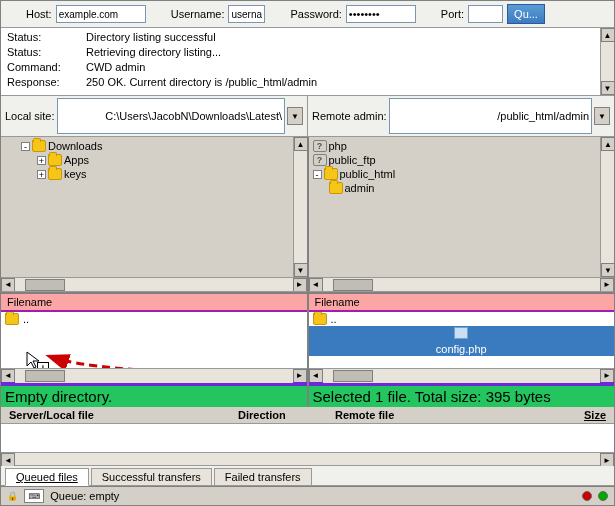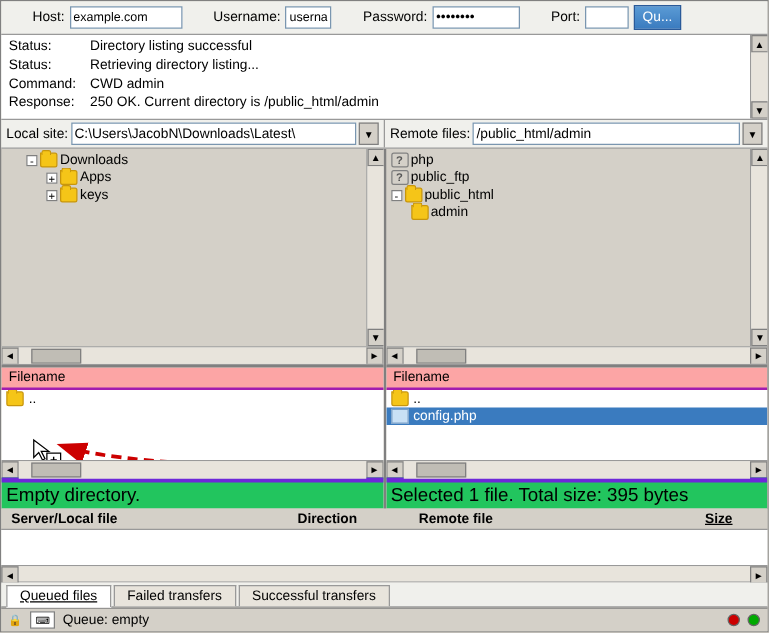--- a/index.html
+++ b/index.html
@@ -65,21 +65,21 @@
     .status-area {
       background: #fff;
       border-bottom: 1px solid #999;
       padding: 2px 6px;
       font-size: 11px;
       height: 68px;
       overflow: hidden;
       flex-shrink: 0;
       position: relative;
     }
-    .status-line { display: flex; gap: 0; line-height: 15px; }
+    .status-line { display: flex; gap: 14px; line-height: 15px; }
     .status-key { color: #000; min-width: 65px; }
     .status-val { color: #000; }
     .scrollbar-right {
       position: absolute;
       right: 0; top: 0; bottom: 0;
       width: 14px;
       background: #f0f0ec;
       border-left: 1px solid #999;
       display: flex;
       flex-direction: column;
@@ -115,23 +115,24 @@
       padding: 2px 4px;
       gap: 2px;
       border-right: 1px solid #999;
     }
     .site-bar:last-child { border-right: none; }
     .site-bar label { color: #000; white-space: nowrap; }
     .site-bar input {
       flex: 1;
       border: 1px solid #7a96b0;
       background: #fff;
-      height: 18px;
+      height: 36px;
       padding: 0 2px;
       font-size: 11px;
+      text-align: right;
     }
     .dropdown-btn {
       width: 16px;
       height: 18px;
       background: #d4d0c8;
       border: 1px solid #808080;
       cursor: pointer;
       display: flex;
       align-items: center;
       justify-content: center;
@@ -197,20 +198,21 @@
     .file-row {
       display: flex;
       align-items: center;
       padding: 1px 4px;
       gap: 4px;
       cursor: pointer;
     }
     .file-row.selected {
       background: #3a7bbf;
       color: #fff;
+      flex-direction: column;
     }
     
     .h-scroll-bar {
       height: 14px;
       background: #f0f0ec;
       border-top: 1px solid #999;
       display: flex;
       align-items: center;
       flex-shrink: 0;
     }
@@ -271,21 +273,21 @@
       display: flex;
       padding: 2px 4px;
       font-weight: bold;
     }
     .transfer-col {
       padding: 0 4px;
     }
     .transfer-col-server { flex: 2; }
     .transfer-col-dir { width: 70px; }
     .transfer-col-remote { flex: 2; margin-left: 27px; }
-    .transfer-col-size { width: 50px; text-align: left; text-decoration: underline; }
+    .transfer-col-size { width: 50px; text-align: right; text-decoration: underline; }
     .transfer-content {
       height: 28px;
       background: #fff;
     }
     
     .transfer-hscroll {
       height: 14px;
       background: #f0f0ec;
       border-top: 1px solid #999;
       border-bottom: 1px solid #999;
@@ -470,21 +472,21 @@
     </div>
   </div>
 
   <div class="site-bars">
     <div class="site-bar">
       <label>Local site:</label>
       <input type="text" value="C:\Users\JacobN\Downloads\Latest\" style="">
       <div class="dropdown-btn">▼</div>
     </div>
     <div class="site-bar">
-      <label>Remote files:</label>
+      <label>Remote admin:</label>
       <input type="text" value="/public_html/admin" style="">
       <div class="dropdown-btn">▼</div>
     </div>
   </div>
 
   <div class="main-content">
 
     <div class="left-panel">
 
       <div class="panel-tree-area">
@@ -634,22 +636,22 @@
   <div class="transfer-content"></div>
 
   <div class="transfer-hscroll">
     <div class="transfer-scroll-left">◄</div>
     <div class="transfer-scroll-track"></div>
     <div class="transfer-scroll-right">►</div>
   </div>
 
   <div class="tabs-bar">
     <div class="tab active">Queued files</div>
+    <div class="tab">Successful transfers</div>
     <div class="tab">Failed transfers</div>
-    <div class="tab">Successful transfers</div>
   </div>
 
   <div class="status-bottom">
     <span style="font-size:9px;color:#666;">🔒</span>
     <div class="queue-key-icon">⌨</div>
     <span class="status-bottom-text">Queue: empty</span>
     <div class="indicator red"></div>
     <div class="indicator green"></div>
   </div>
 </div>

